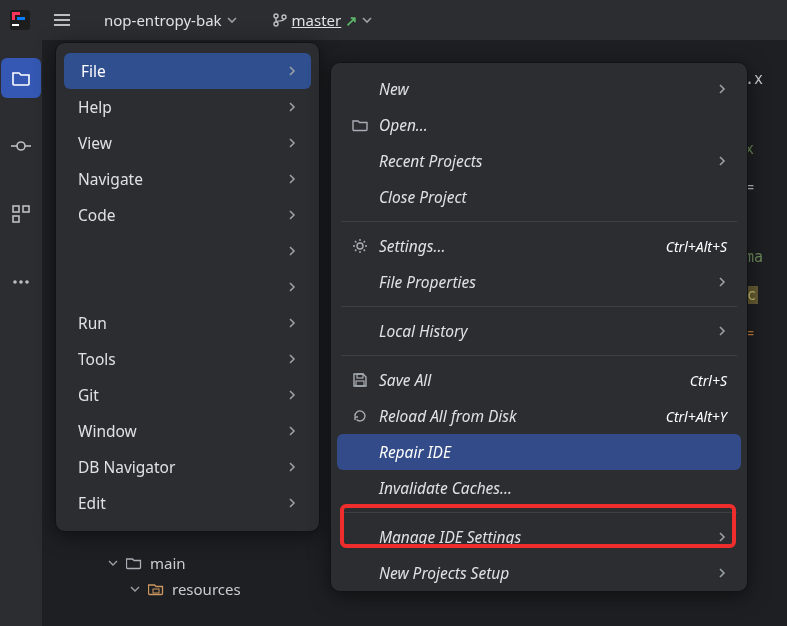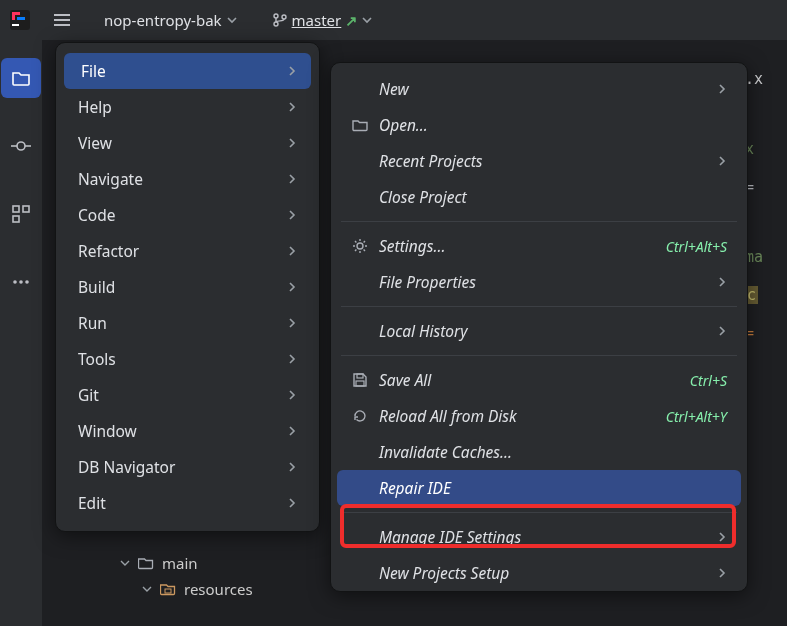--- a/index.html
+++ b/index.html
@@ -69,21 +69,21 @@
     font-size: 15px;
     color: #cbccce;
     line-height: 38px;
   }
   .code-orange { color: #c77d3c; }
   .code-green { color: #6a8759; }
   .code-yellowbg { background:#665c33; color:#c9c070; padding:0 2px; }
   
   .tree-scrap {
     position: absolute;
-    left: 120px; top: 550px;
+    left: 108px; top: 550px;
     font-size: 15px;
     color: #ccc;
   }
   .tree-row { display: flex; align-items: center; gap: 8px; padding: 3px 0; }
   .tree-chev { color: #9aa0a6; font-size: 12px; }
   
   .menu-popup {
     position: absolute;
     left: 55px; top: 42px;
     width: 265px;
@@ -111,21 +111,21 @@
     border-radius: 6px;
     cursor: pointer;
     color: #dfe1e5;
     font-size: 15.5px;
   }
   .submenu-popup .menu-item { border-radius: 6px; margin: 0 6px; font-style: italic; }
   .menu-item.selected { background: #2f4f8f; color: #fff; padding-left: 17px; }
   .menu-item.hovered  { background: #334b88; color: #fff; }
   .menu-item .mi-icon { width: 28px; display:flex; align-items:center; color:#a9adb5; }
   .menu-item .mi-label { flex: 1; }
-  .menu-item .mi-cut { color: #86efac; font-size: 14px; }
+  .menu-item .mi-cut { color: #ffffff; font-size: 14px; }
   .menu-item .mi-chevron { color: #9aa0a6; margin-left: auto; }
   .menu-sep { height: 1px; background: #3c3f44; margin: 6px 0; }
   .submenu-popup .menu-sep { margin: 6px 10px; }
   .highlight-box {
     position: absolute;
     border: 4px solid #ef2d2c;
     border-radius: 6px;
     pointer-events: none;
   }
   svg { display: block; }
@@ -282,29 +282,27 @@
     </div>
     <div class="menu-item">
       <span class="mi-label">Code</span>
       <span class="mi-chevron">
         <svg width="10" height="10" viewBox="0 0 10 10">
           <path d="M3 1l4 4-4 4" stroke="currentColor" stroke-width="1.6" fill="none"></path>
         </svg>
       </span>
     </div>
     <div class="menu-item">
-      <span class="mi-label">Refactor</span>
-      <span class="mi-chevron">
-        <svg width="10" height="10" viewBox="0 0 10 10">
-          <path d="M3 1l4 4-4 4" stroke="currentColor" stroke-width="1.6" fill="none"></path>
-        </svg>
-      </span>
-    </div>
-    <div class="menu-item">
-      <span class="mi-label">Build</span>
+      <span class="mi-chevron">
+        <svg width="10" height="10" viewBox="0 0 10 10">
+          <path d="M3 1l4 4-4 4" stroke="currentColor" stroke-width="1.6" fill="none"></path>
+        </svg>
+      </span>
+    </div>
+    <div class="menu-item">
       <span class="mi-chevron">
         <svg width="10" height="10" viewBox="0 0 10 10">
           <path d="M3 1l4 4-4 4" stroke="currentColor" stroke-width="1.6" fill="none"></path>
         </svg>
       </span>
     </div>
     <div class="menu-item">
       <span class="mi-label">Run</span>
       <span class="mi-chevron">
         <svg width="10" height="10" viewBox="0 0 10 10">
@@ -430,28 +428,28 @@
     <div class="menu-item">
       <span class="mi-icon">
         <svg width="18" height="18" viewBox="0 0 18 18">
           <path d="M4 9a5 5 0 1 1 1.5 3.5" fill="none" stroke="#a9adb5" stroke-width="1.4"></path>
           <path d="M4 13v-3h3" fill="none" stroke="#a9adb5" stroke-width="1.4"></path>
         </svg>
       </span>
       <span class="mi-label">Reload All from Disk</span>
       <span class="mi-cut">Ctrl+Alt+Y</span>
     </div>
+    <div class="menu-item hovered">
+      <span class="mi-icon"></span>
+      <span class="mi-label">Repair IDE</span>
+    </div>
     <div class="menu-item">
       <span class="mi-icon"></span>
       <span class="mi-label">Invalidate Caches...</span>
     </div>
-    <div class="menu-item hovered">
-      <span class="mi-icon"></span>
-      <span class="mi-label">Repair IDE</span>
-    </div>
     <div class="menu-sep"></div>
     <div class="menu-item">
       <span class="mi-icon"></span>
       <span class="mi-label">Manage IDE Settings</span>
       <span class="mi-chevron">
         <svg width="10" height="10" viewBox="0 0 10 10">
           <path d="M3 1l4 4-4 4" stroke="currentColor" stroke-width="1.6" fill="none"></path>
         </svg>
       </span>
     </div>

